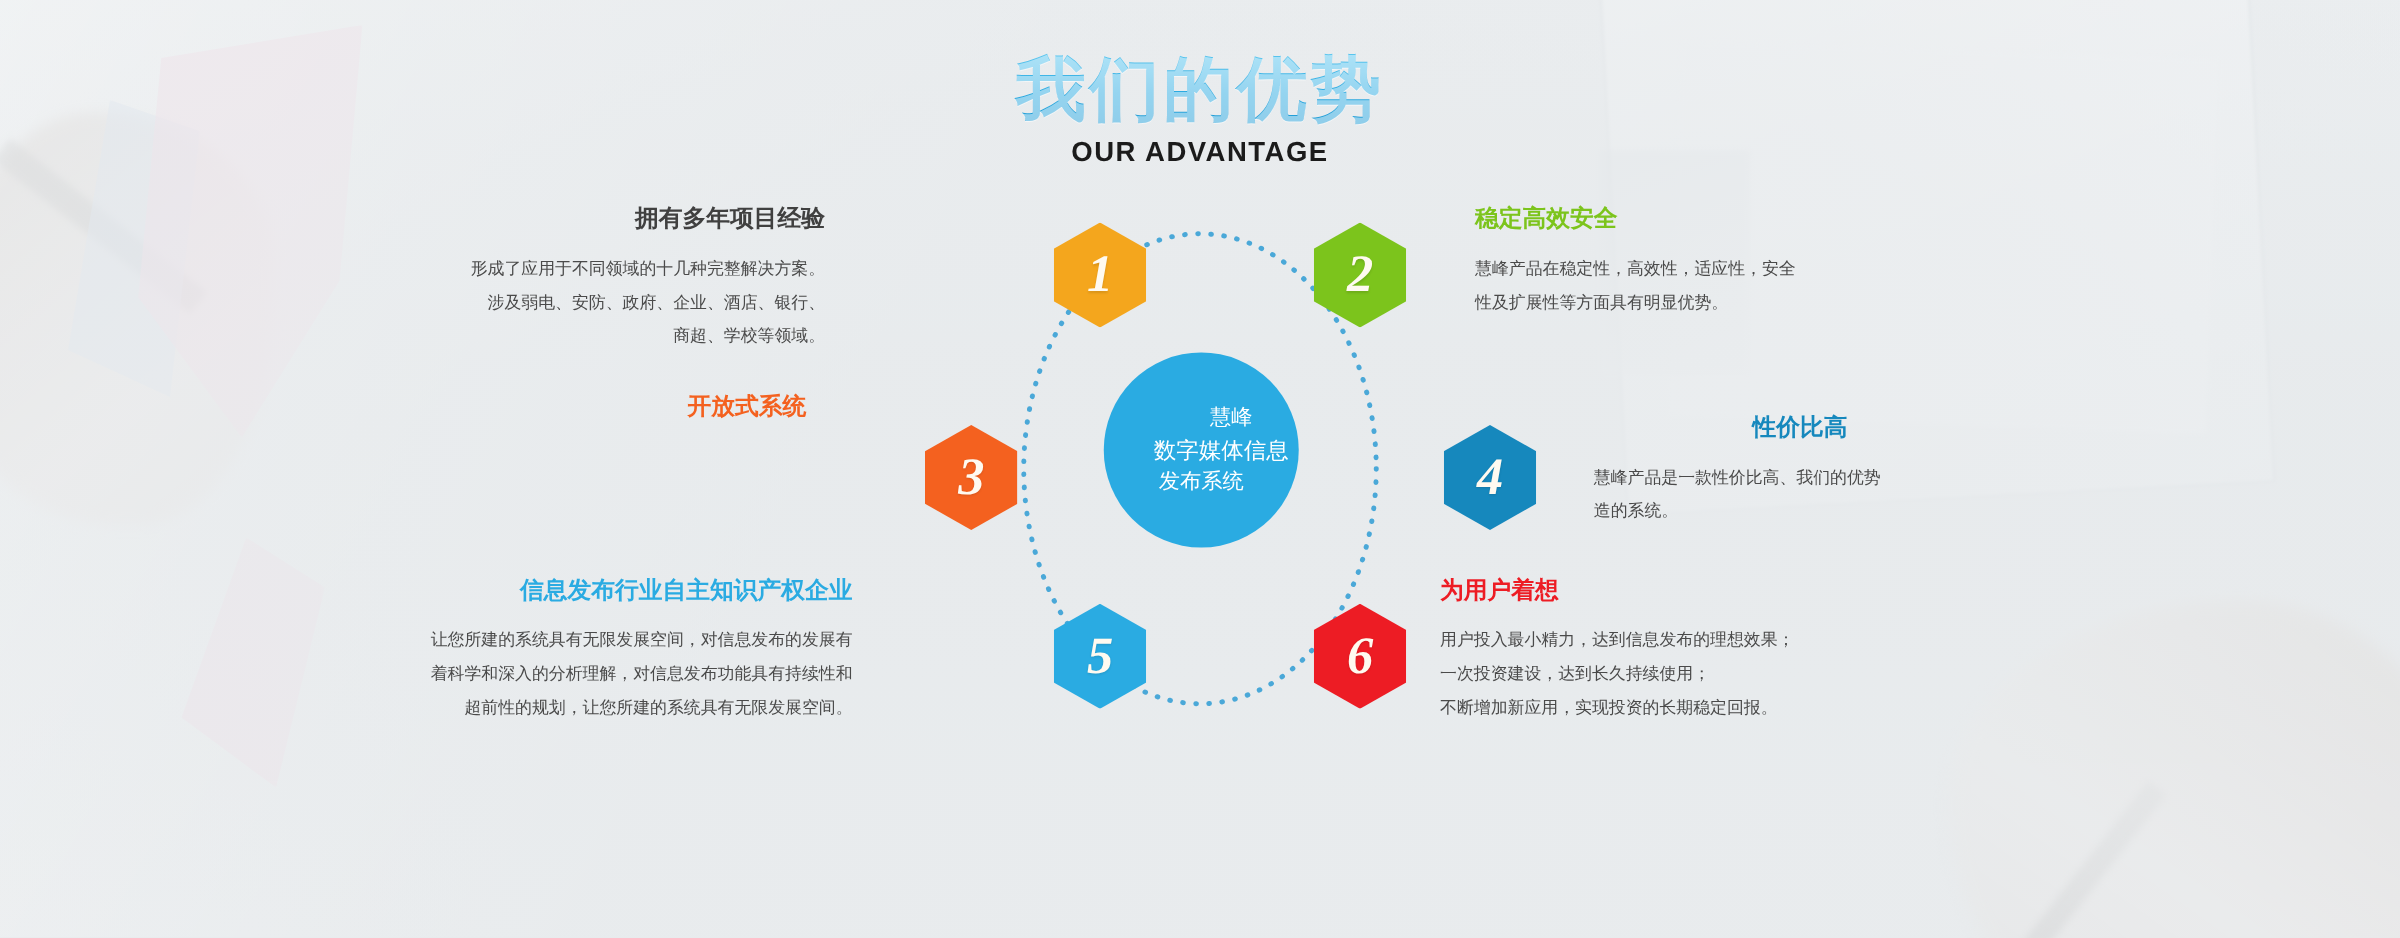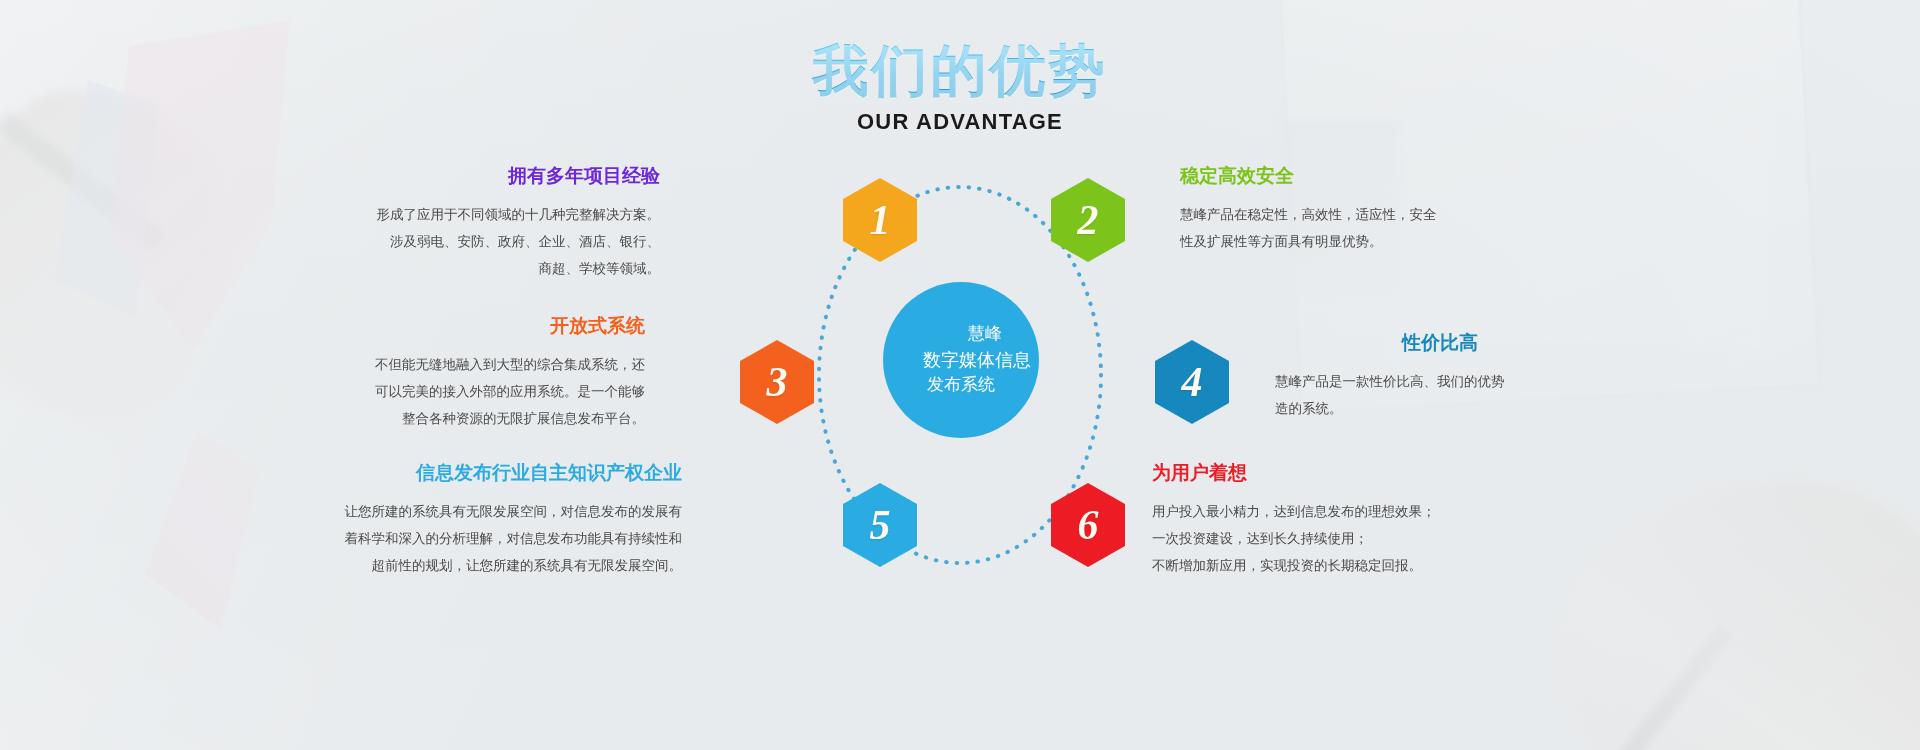--- a/index.html
+++ b/index.html
@@ -193,43 +193,38 @@
     <span>4</span>
   </div>
   <div class="hex hex-5" style="background: rgb(42, 171, 226);">
     <span>5</span>
   </div>
   <div class="hex hex-6" style="background: rgb(237, 28, 36);">
     <span>6</span>
   </div>
 
   <div class="block right-align" id="block-1">
-    <h3 style="color: #6d28d9;">拥有多年项目经验</h3>
+    <h3 style="color: #404040;">拥有多年项目经验</h3>
     <p>
       <span>形成了应用于不同领域的十几种完整解决方案。</span><br>
       <span>涉及弱电、安防、政府、企业、酒店、银行、</span><br>
       <span>商超、学校等领域。</span>
     </p>
   </div>
 
   <div class="block left-align" id="block-2">
     <h3 style="color: rgb(124, 196, 28);">稳定高效安全</h3>
     <p>
       <span>慧峰产品在稳定性，高效性，适应性，安全</span><br>
       <span>性及扩展性等方面具有明显优势。</span>
     </p>
   </div>
 
   <div class="block right-align" id="block-3">
     <h3 style="color: rgb(244, 97, 31);">开放式系统</h3>
-    <p>
-      <span>不但能无缝地融入到大型的综合集成系统，还</span><br>
-      <span>可以完美的接入外部的应用系统。是一个能够</span><br>
-      <span>整合各种资源的无限扩展信息发布平台。</span>
-    </p>
   </div>
 
   <div class="block left-align" id="block-4">
     <h3 style="color: rgb(22, 136, 189); text-align: center;">性价比高</h3>
     <p>
       <span>慧峰产品是一款性价比高、我们的优势</span><br>
       <span>造的系统。</span>
     </p>
   </div>
 

